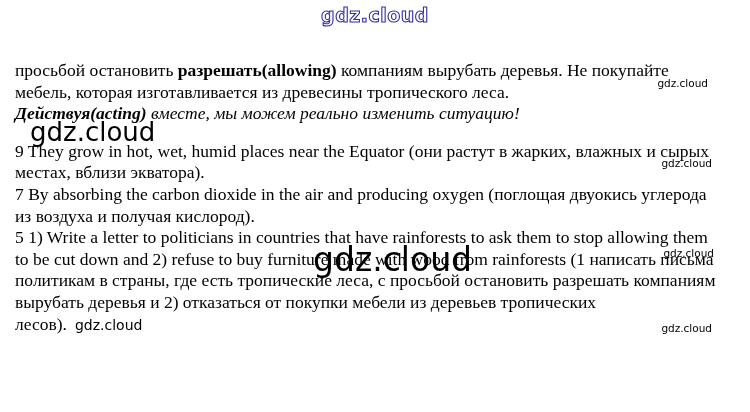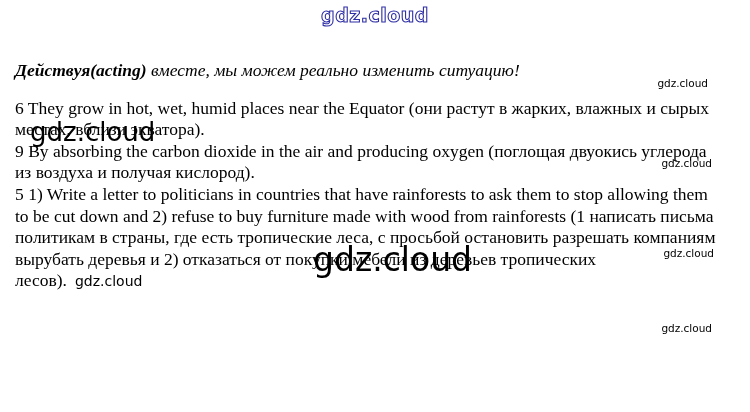--- a/index.html
+++ b/index.html
@@ -72,17 +72,18 @@
 
 <div class="wm wm-small wm-s1">gdz.cloud</div>
 <div class="wm wm-small wm-s2">gdz.cloud</div>
 <div class="wm wm-small wm-s3">gdz.cloud</div>
 <div class="wm wm-small wm-s4">gdz.cloud</div>
 
 <div class="wm wm-left-large">gdz.cloud</div>
 <div class="wm wm-center-large">gdz.cloud</div>
 
 <div class="doc">
+  <p><span>просьбой остановить </span><b>разрешать(allowing)</b><span> компаниям вырубать деревья. Не покупайте мебель, которая изготавливается из древесины тропического леса.</span></p>
   <p class="gap-after"><b>Действуя(acting)</b><span> вместе, мы можем реально изменить ситуацию!</span></p>
-  <p>6 They grow in hot, wet, humid places near the Equator (они растут в жарких, влажных и сырых местах, вблизи экватора).</p>
-  <p>9 By absorbing the carbon dioxide in the air and producing oxygen (поглощая двуокись углерода из воздуха и получая кислород).</p>
+  <p>9 They grow in hot, wet, humid places near the Equator (они растут в жарких, влажных и сырых местах, вблизи экватора).</p>
+  <p>7 By absorbing the carbon dioxide in the air and producing oxygen (поглощая двуокись углерода из воздуха и получая кислород).</p>
   <p><span>5 1) Write a letter to politicians in countries that have rainforests to ask them to stop allowing them to be cut down and 2) refuse to buy furniture made with wood from rainforests (1 написать письма политикам в страны, где есть тропические леса, с просьбой остановить разрешать компаниям вырубать деревья и 2) отказаться от покупки мебели из деревьев тропических лесов).</span><span class="wm-inline">gdz.cloud</span></p>
 </div>
 
 </body></html>

